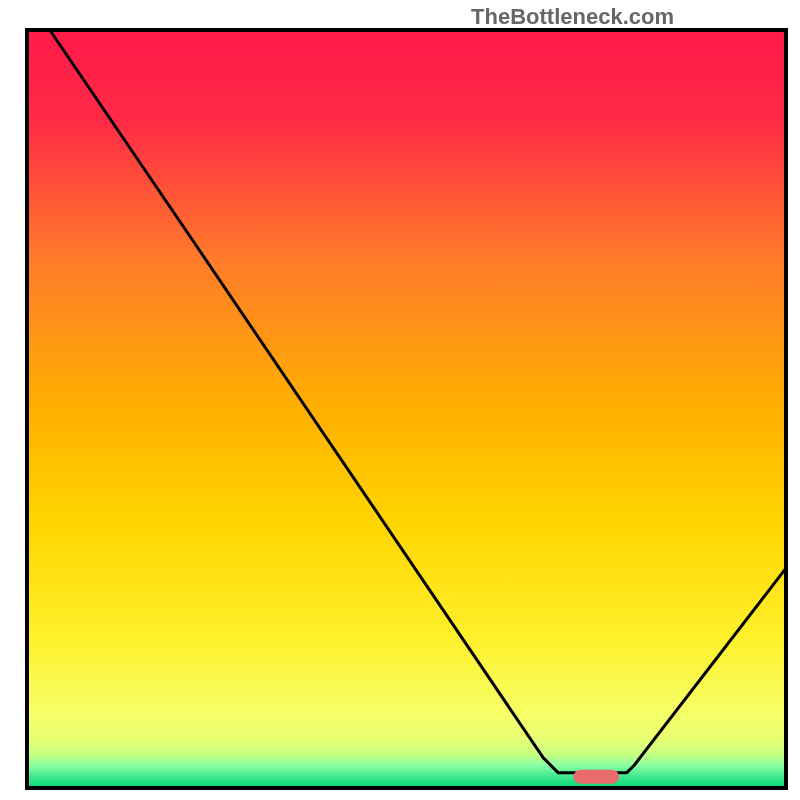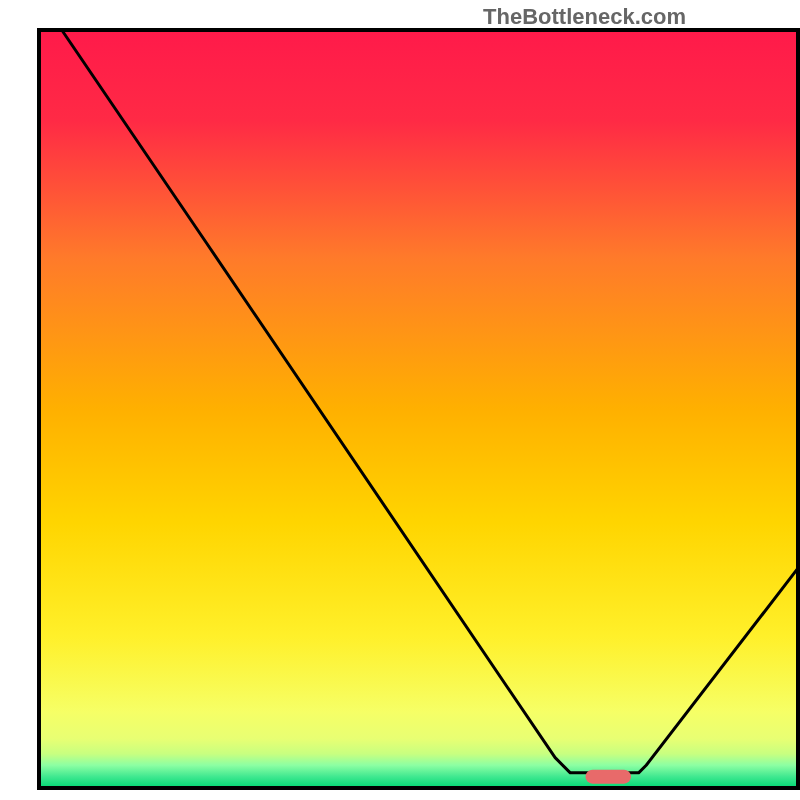--- a/index.html
+++ b/index.html
@@ -7,21 +7,20 @@
     padding: 0;
     background: #ffffff;
     width: 800px;
     height: 800px;
     overflow: hidden;
   }
   .container {
     position: relative;
     width: 684px;
     height: 800px;
-    margin-left: 12px;
   }
   .watermark {
     position: absolute;
     top: 4px;
     right: 10px;
     font-family: Arial, Helvetica, sans-serif;
     font-size: 22px;
     font-weight: bold;
     color: #666666;
     z-index: 10;

